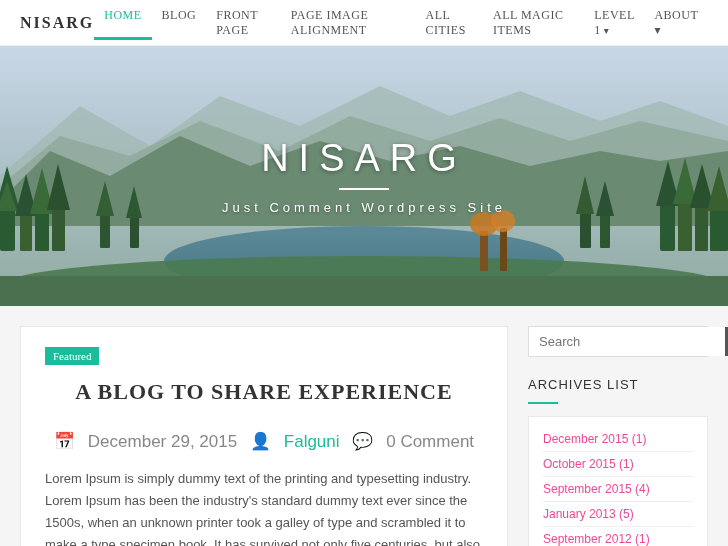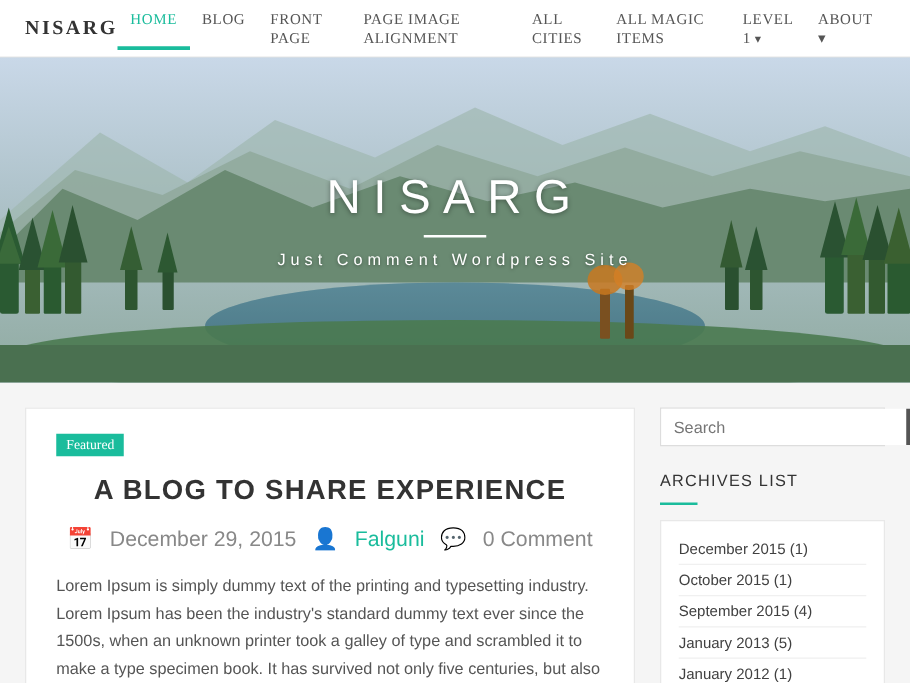--- a/index.html
+++ b/index.html
@@ -122,22 +122,22 @@
       padding: 3px 8px;
       margin-bottom: 14px;
       font-family: Liberation Serif, serif;
     }
     .post-title {
       font-size: 22px;
       font-weight: 700;
       color: #333;
       letter-spacing: 1px;
       text-align: center;
-      margin-bottom: 16px;
-      font-family: Liberation Sans, sans-serif;
+      margin-bottom: 26px;
+      font-family: Liberation Serif, serif;
     }
     .post-meta {
       text-align: center;
       font-size: 17px;
       color: #888;
       margin-bottom: 16px;
       font-family: Arial, sans-serif;
     }
     .post-meta span { margin: 0 4px; }
     .post-meta .author { color: #1abc9c; }
@@ -199,21 +199,21 @@
     }
     .archives-list li {
       padding: 5px 0;
       font-size: 12px;
       color: #555;
       border-bottom: 1px solid #f0f0f0;
       font-family: Arial, sans-serif;
     }
     .archives-list li:last-child { border-bottom: none; }
     .archives-list li a {
-      color: #404040;
+      color: #ec4899;
       text-decoration: none;
     }
   </style>
 </head>
 <body>
 
 <header class="site-header">
   <div class="site-logo">NISARG</div>
   <nav>
     <ul class="nav-menu">
@@ -361,21 +361,21 @@
           </a>
         </li>
         <li>
           <a href="#">
             <span>January 2013</span>
             <span> (5)</span>
           </a>
         </li>
         <li>
           <a href="#">
-            <span>January 2012</span>
+            <span>September 2012</span>
             <span> (1)</span>
           </a>
         </li>
       </ul>
     </div>
   </aside>
 
 </div>
 
 </body></html>

